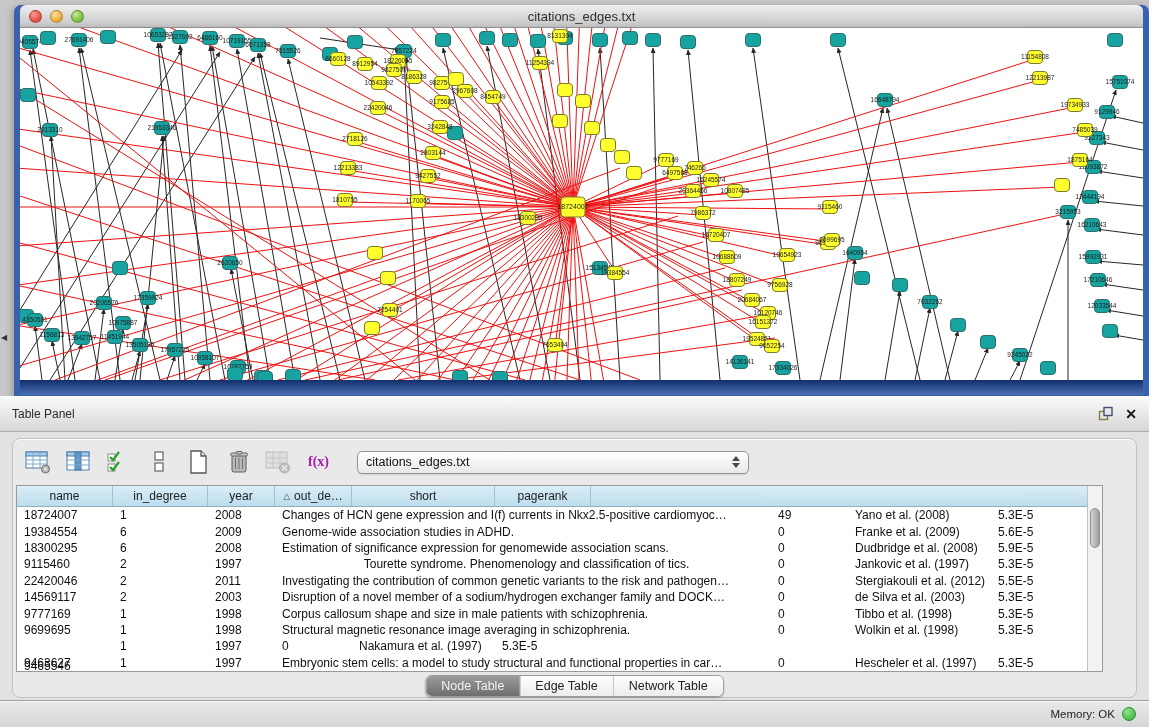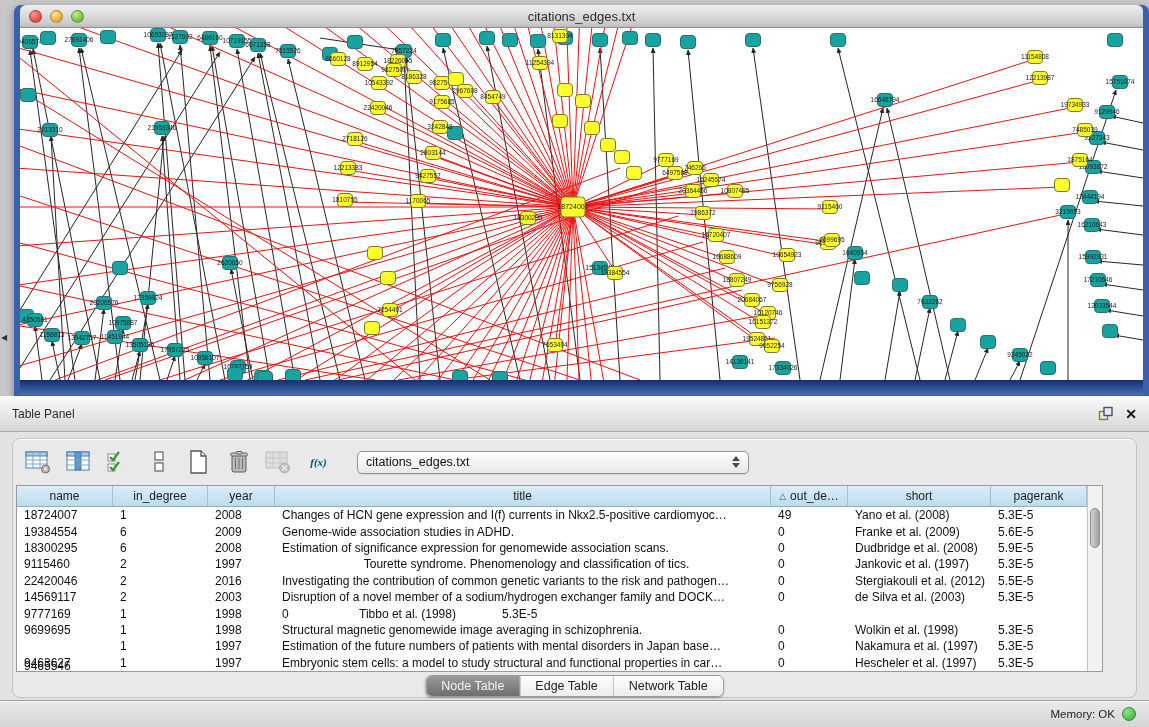--- a/index.html
+++ b/index.html
@@ -580,44 +580,41 @@
           </svg>
         </span>
         <span class="tb-icon">
           <svg width="27" height="26" viewBox="0 0 27 26" opacity="0.55">
             <rect x="1" y="3" width="21" height="16" fill="#d8d8d8" stroke="#9a9a9a"></rect>
             <path d="M8,3 V19 M15,3 V19 M1,9 H22 M1,14 H22" stroke="#ababab" fill="none"></path>
             <circle cx="19.5" cy="19" r="5" fill="#9f9f9f" stroke="#7e7e7e"></circle>
             <path d="M17,16.5 l5,5 M22,16.5 l-5,5" stroke="#e9e9e9" stroke-width="1.6"></path>
           </svg>
         </span>
-        <span class="tb-icon" style="font-family:'Liberation Serif',serif; font-style:italic; font-weight:bold; font-size:11px; color:#0c4a6e;">f(x)</span>
+        <span class="tb-icon" style="font-family:'Liberation Serif',serif; font-weight:bold; font-size:14px; color:#a21caf;">f(x)</span>
         <div class="combo">
           <span>citations_edges.txt</span>
           <span class="combo-arrows">
             <span class="up"></span>
               <span class="dn"></span>
           </span>
         </div>
       </div>
 
       <div class="table-box">
         <div class="thead" id="thead">
             <div class="th" style="width: 96px;">
               <span>name</span>
             </div>
             <div class="th" style="width: 95px;">
               <span>in_degree</span>
             </div>
             <div class="th" style="width: 67px;">
               <span>year</span>
             </div>
-            <div class="th" style="width: 496px;">
-              <span>title</span>
-            </div>
             <div class="th" style="width: 77px;">
               <span class="sort-tri">△</span>
               <span>out_de…</span>
             </div>
             <div class="th" style="width: 143px;">
               <span>short</span>
             </div>
             <div class="th" style="width: 96px;">
               <span>pagerank</span>
             </div>
@@ -655,57 +652,57 @@
               <div class="td" style="width: 95px;">2</div>
               <div class="td" style="width: 67px;">1997</div>
               <div class="td" style="width: 496px; text-align: center;">Tourette syndrome. Phenomenology and classification of tics.</div>
               <div class="td" style="width: 77px;">0</div>
               <div class="td" style="width: 143px;">Jankovic et al. (1997)</div>
               <div class="td" style="width: 96px;">5.3E-5</div>
             </div>
             <div class="tr">
               <div class="td" style="width: 96px;">22420046</div>
               <div class="td" style="width: 95px;">2</div>
-              <div class="td" style="width: 67px;">2016</div>
+              <div class="td" style="width: 67px;">2011</div>
               <div class="td" style="width: 496px;">Investigating the contribution of common genetic variants to the risk and pathogen…</div>
               <div class="td" style="width: 77px;">0</div>
               <div class="td" style="width: 143px;">Stergiakouli et al. (2012)</div>
               <div class="td" style="width: 96px;">5.5E-5</div>
             </div>
             <div class="tr">
               <div class="td" style="width: 96px;">14569117</div>
               <div class="td" style="width: 95px;">2</div>
               <div class="td" style="width: 67px;">2003</div>
               <div class="td" style="width: 496px;">Disruption of a novel member of a sodium/hydrogen exchanger family and DOCK…</div>
               <div class="td" style="width: 77px;">0</div>
               <div class="td" style="width: 143px;">de Silva et al. (2003)</div>
               <div class="td" style="width: 96px;">5.3E-5</div>
             </div>
             <div class="tr">
               <div class="td" style="width: 96px;">9777169</div>
               <div class="td" style="width: 95px;">1</div>
               <div class="td" style="width: 67px;">1998</div>
+              <div class="td" style="width: 496px;">Corpus callosum shape and size in male patients with schizophrenia.</div>
               <div class="td" style="width: 77px;">0</div>
               <div class="td" style="width: 143px;">Tibbo et al. (1998)</div>
               <div class="td" style="width: 96px;">5.3E-5</div>
             </div>
             <div class="tr">
               <div class="td" style="width: 96px;">9699695</div>
               <div class="td" style="width: 95px;">1</div>
               <div class="td" style="width: 67px;">1998</div>
-              <div class="td" style="width: 496px;">Structural magnetic genomewide image averaging in schizophrenia.</div>
+              <div class="td" style="width: 496px;">Structural magnetic resonance image averaging in schizophrenia.</div>
               <div class="td" style="width: 77px;">0</div>
               <div class="td" style="width: 143px;">Wolkin et al. (1998)</div>
               <div class="td" style="width: 96px;">5.3E-5</div>
             </div>
             <div class="tr">
               <div class="td" style="width: 96px; margin-top: 40px;">9465546</div>
               <div class="td" style="width: 95px;">1</div>
               <div class="td" style="width: 67px;">1997</div>
-              <div class="td" style="width: 496px;">Estimation of the future numbers of patients with mental disorders in Japan base…</div>
               <div class="td" style="width: 77px;">0</div>
               <div class="td" style="width: 143px;">Nakamura et al. (1997)</div>
               <div class="td" style="width: 96px;">5.3E-5</div>
             </div>
             <div class="tr">
               <div class="td" style="width: 96px;">9463627</div>
               <div class="td" style="width: 95px;">1</div>
               <div class="td" style="width: 67px;">1997</div>
               <div class="td" style="width: 496px;">Embryonic stem cells: a model to study structural and functional properties in car…</div>
               <div class="td" style="width: 77px;">0</div>

